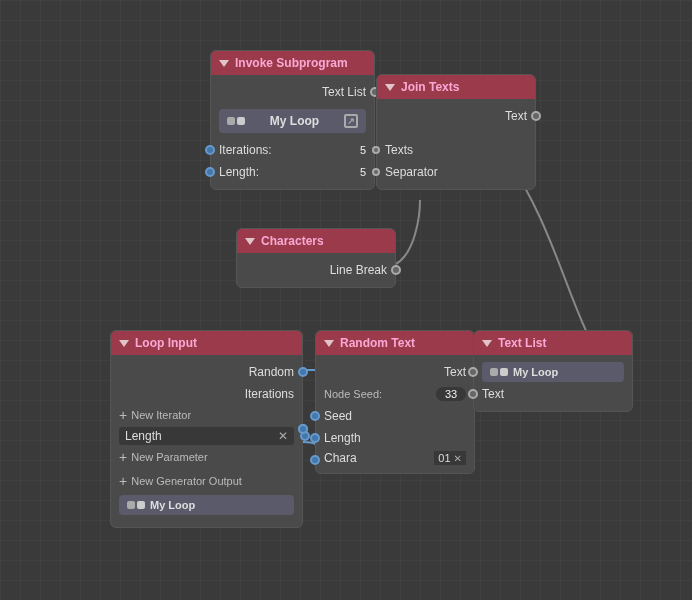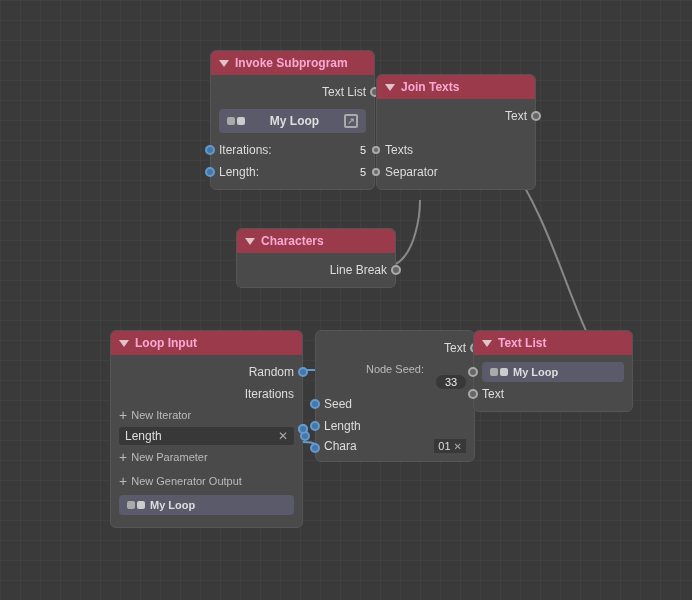--- a/index.html
+++ b/index.html
@@ -223,21 +223,20 @@
       padding: 4px 8px;
       font-size: 11px;
       font-weight: 600;
     }
 
     .seed-row {
       display: flex;
       align-items: center;
       padding: 2px 8px;
       margin: 2px 0;
-      flex-direction: column;
     }
 
     .seed-label {
       font-size: 11px;
       color: #bbb;
     }
 
     .seed-value {
       margin-left: auto;
       background: #383838;
@@ -410,20 +409,24 @@
       <div class="subprogram-icon">
         <div class="sp-dot"></div>
         <div class="sp-dot" style="background:#ccc;"></div>
       </div>
       <span>My Loop</span>
     </div>
   </div>
 </div>
 
 <div class="node node-random">
+  <div class="node-header header-red">
+    <span class="triangle"></span>
+    <span>Random Text</span>
+  </div>
   <div class="node-body">
     <div class="node-row right">
       <span>Text</span>
       <div class="socket gray right"></div>
     </div>
     <div class="seed-row">
       <span class="seed-label">Node Seed:</span>
       <span class="seed-value">33</span>
     </div>
     <div class="node-row">

